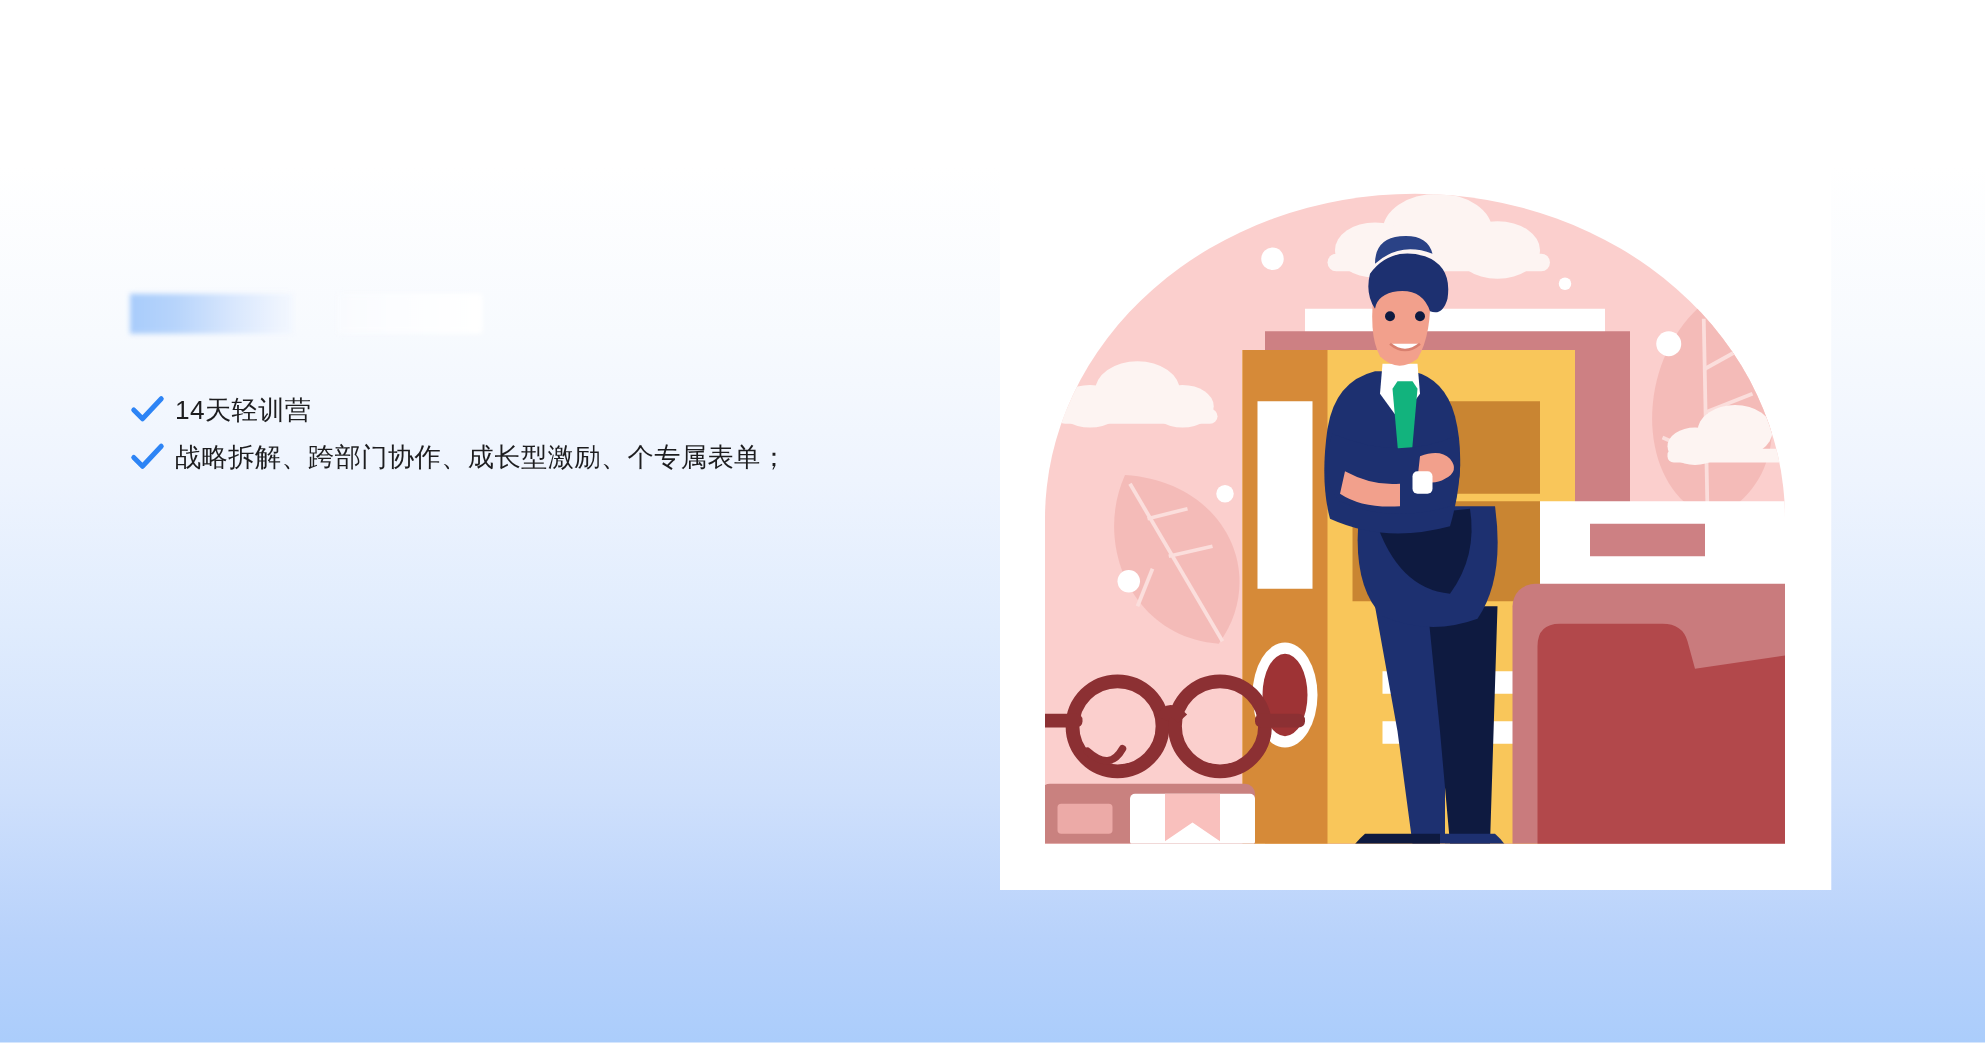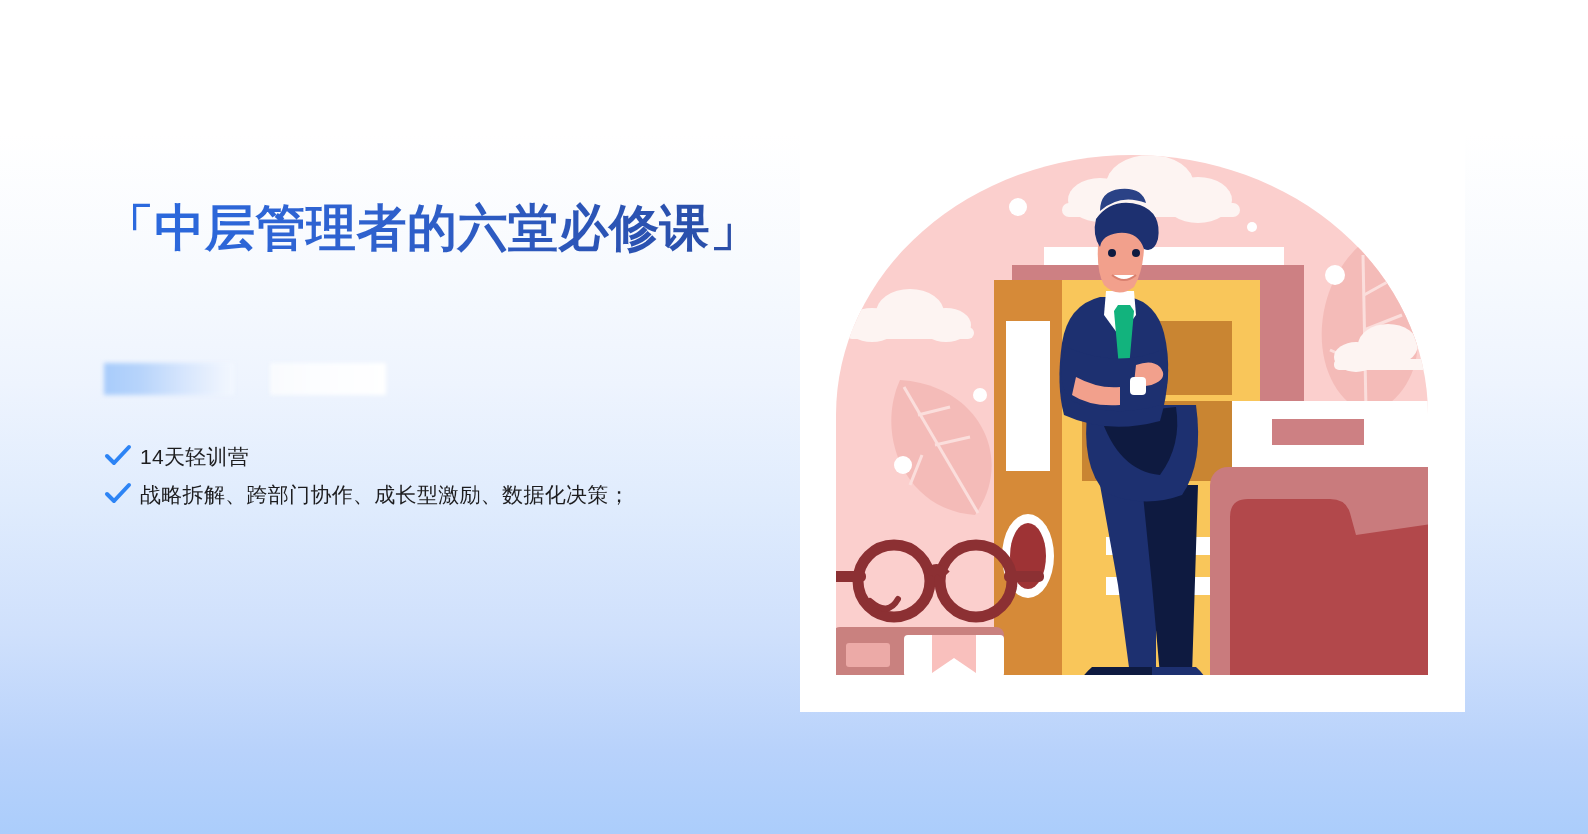--- a/index.html
+++ b/index.html
@@ -99,26 +99,20 @@
     position:absolute;
     left:0; top:0;
     width:665px; height:597px;
   }
 </style>
 </head>
 <body>
 
 <div class="left-col">
 
-  <div class="headline">
-    <div>「中层管理者的六堂必修课」</div>
-    <div class="headline-line2">
-      <span>轻训营</span><span class="tm">™</span>
-    </div>
-  </div>
 
   <div class="redact-row">
     <div class="redact-a"></div>
     <div class="redact-gap"></div>
     <div class="redact-b"></div>
   </div>
 
   <div class="bullets">
 
     <div class="bullet">
@@ -129,21 +123,21 @@
       </span>
       <span class="bullet-text">14天轻训营</span>
     </div>
 
     <div class="bullet">
       <span class="check-icon">
         <svg width="28" height="24" viewBox="0 0 28 24">
           <path d="M3 12 L10 19 L25 3" fill="none" stroke="#2d84f5" stroke-width="4" stroke-linecap="round" stroke-linejoin="round"></path>
         </svg>
       </span>
-      <span class="bullet-text">战略拆解、跨部门协作、成长型激励、数据化决策；</span>
+      <span class="bullet-text">战略拆解、跨部门协作、成长型激励、个专属表单；</span>
     </div>
 
 
   </div>
 </div>
 
 <div class="card">
   <svg class="illus" viewBox="0 0 665 597">
 
     <rect x="0" y="0" width="665" height="597" fill="#ffffff"></rect>

